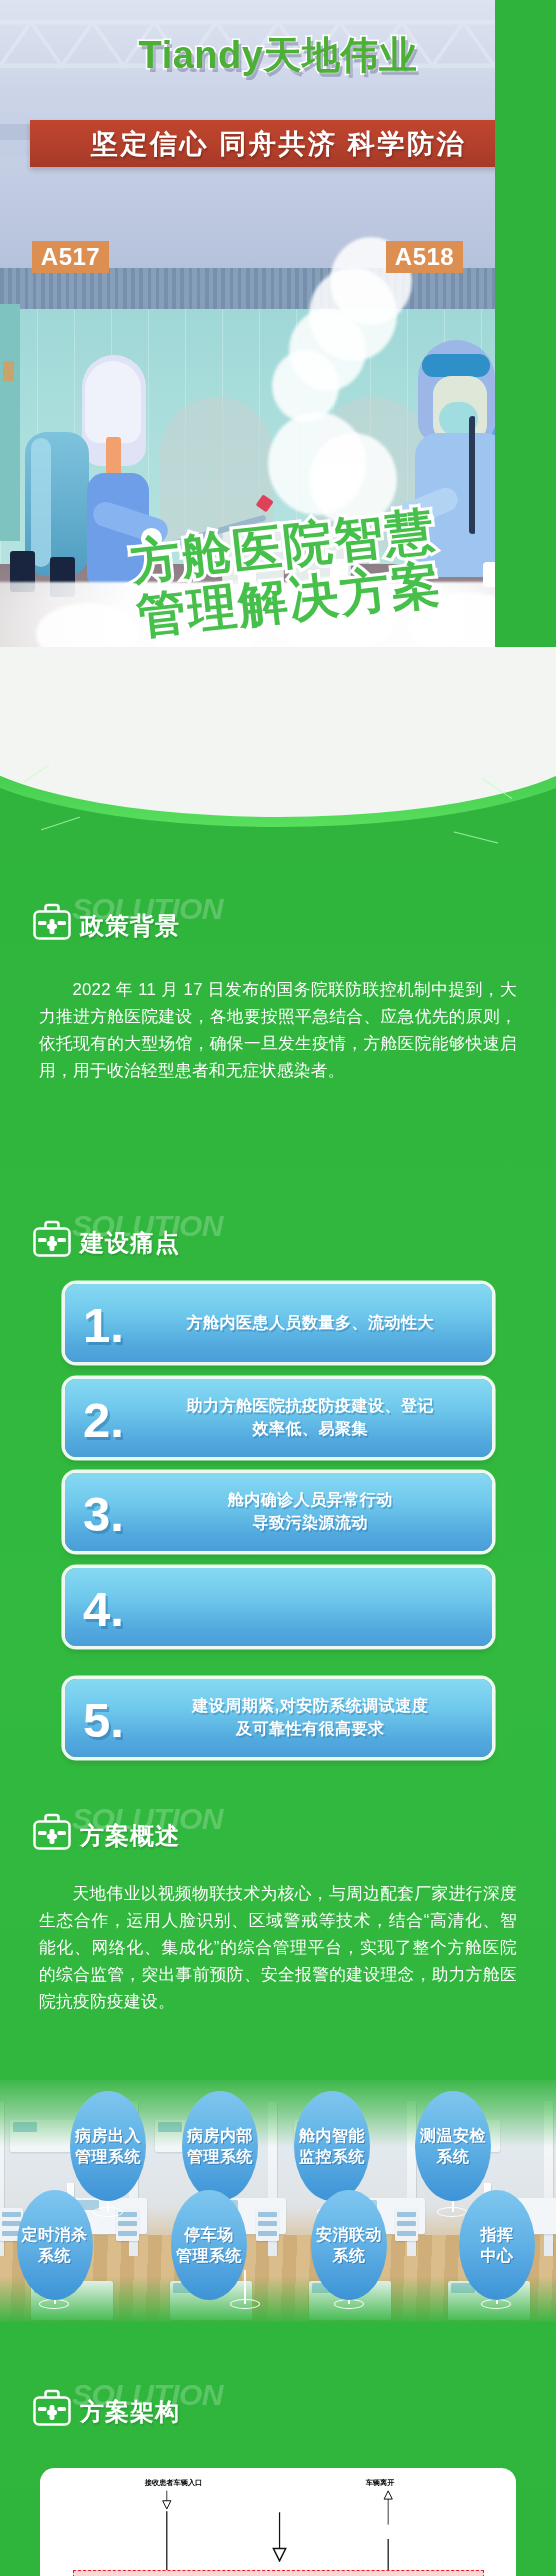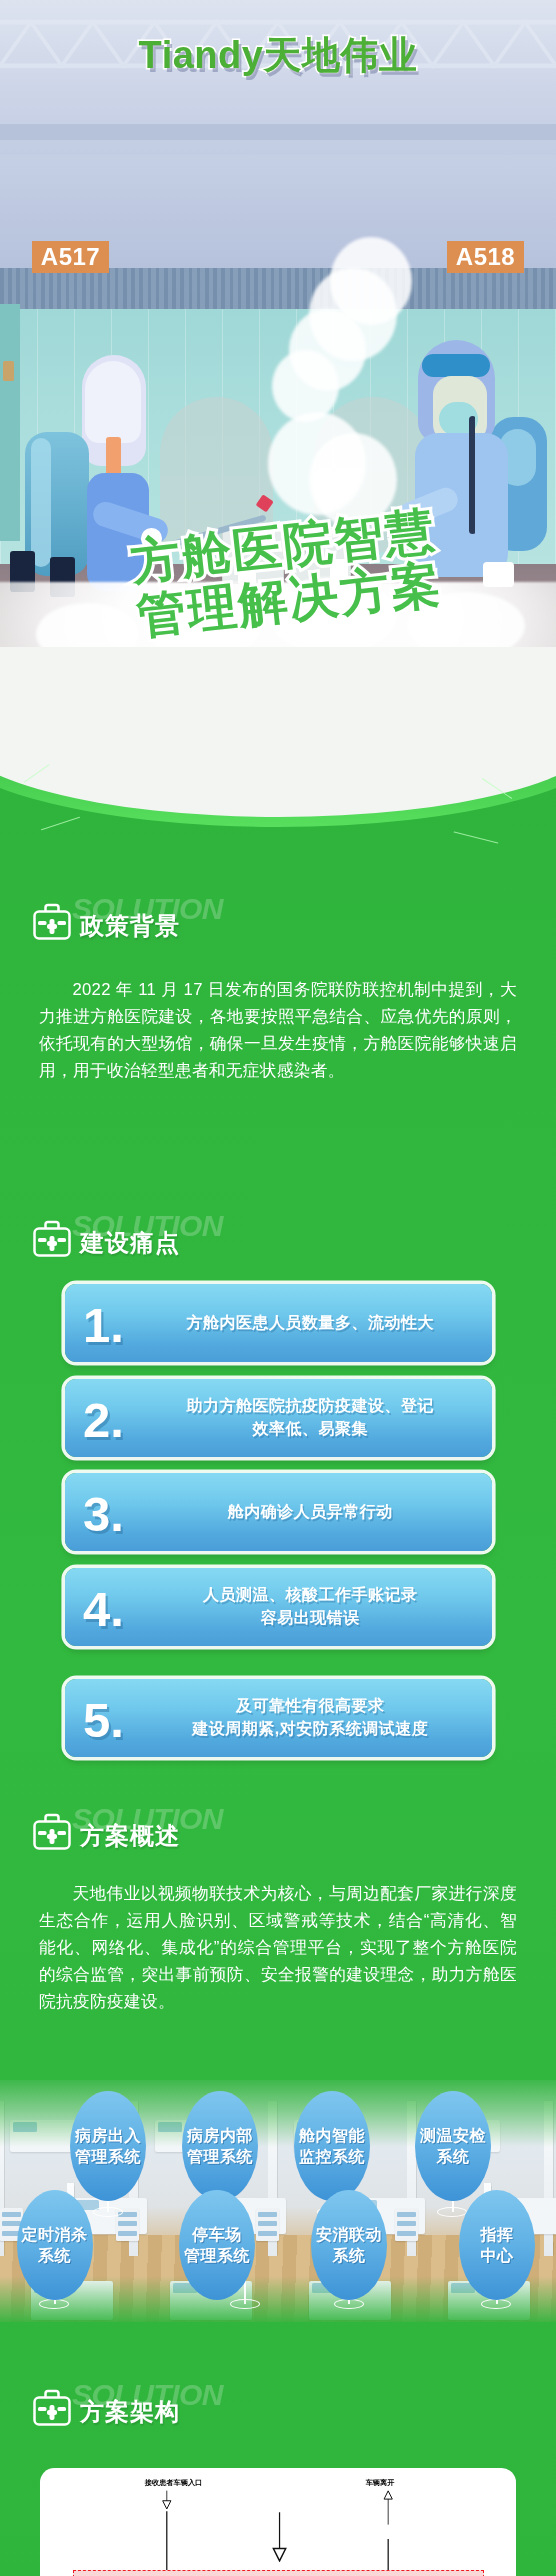--- a/index.html
+++ b/index.html
@@ -3,21 +3,21 @@
 <meta charset="utf-8">
 <style>
   * { box-sizing: border-box; margin:0; padding:0; }
   html,body { background:#2fb33c; }
   body {
     width:556px; height:3014px; position:relative; overflow:hidden;
     font-family:"Liberation Sans","DejaVu Sans",sans-serif;
   }
 
   
-  .hero { position:absolute; left:0; top:0; width:556px; height:747px; overflow:hidden; }
+  .hero { position:absolute; left:0; top:0; width:495px; height:747px; overflow:hidden; }
   .hero-sky {
     position:absolute; inset:0;
     background:linear-gradient(180deg,#d5dcec 0%, #c8d2e6 18%, #b8c3dd 34%, #aab6d3 46%, #98a7c7 56%, #8e9ec0 62%, #9aa8c8 68%, #b9c6dd 76%, #cfd9ea 85%, #e4ebf4 100%);
   }
   .truss { position:absolute; left:0; top:17.5px; width:556px; height:52px; opacity:.5; }
   .ceil-band { position:absolute; left:0; top:0; width:556px; height:155px;
     background:linear-gradient(180deg,#dde3ef 0%, #ccd5e8 60%, #c2cce2 100%); }
   .ceil-band2 { position:absolute; left:0; top:124px; width:556px; height:15.5px; background:#b6c2da; }
 
   .blinds { position:absolute; left:0; top:268px; width:556px; height:67px;
@@ -221,20 +221,23 @@
   <div class="fog-lobe" style="left:268px;top:412px;width:98px;height:103px;"></div>
   <div class="fog-lobe" style="left:309px;top:433px;width:88px;height:93px;"></div>
   <div class="fogbase"></div>
   <div class="fog-lobe" style="left:36px;top:603px;width:103px;height:62px;"></div>
   <div class="fog-lobe" style="left:144px;top:592px;width:118px;height:67px;"></div>
   <div class="fog-lobe" style="left:268px;top:577px;width:129px;height:77px;"></div>
   <div class="fog-lobe" style="left:407px;top:592px;width:118px;height:67px;"></div>
 
   <div class="hero-logo">Tiandy天地伟业</div>
 
+  <div class="hero-banner">
+    <span>坚定信心 同舟共济 科学防治</span>
+  </div>
 
   <div class="room-tag left">A517</div>
   <div class="room-tag right">A518</div>
 
   <div class="hero-title">
     <div>方舱医院智慧</div>
     <div>管理解决方案</div>
   </div>
 </div>
 
@@ -283,34 +286,31 @@
   <div class="pain-num">2.</div>
   <div class="pain-text">
     <div>助力方舱医院抗疫防疫建设、登记</div>
     <div>效率低、易聚集</div>
   </div>
 </div>
 <div class="pain-card" style="top:1473px">
   <div class="pain-num">3.</div>
   <div class="pain-text">
     <div>舱内确诊人员异常行动</div>
+    <div>导致污染源流动</div>
   </div>
 </div>
 <div class="pain-card" style="top:1568px">
   <div class="pain-num">4.</div>
-  <div class="pain-text">
-    <div>人员测温、核酸工作手账记录</div>
-    <div>容易出现错误</div>
-  </div>
 </div>
 <div class="pain-card" style="top:1679px">
   <div class="pain-num">5.</div>
   <div class="pain-text">
+    <div>建设周期紧,对安防系统调试速度</div>
     <div>及可靠性有很高要求</div>
-    <div>建设周期紧,对安防系统调试速度</div>
   </div>
 </div>
 
 <div class="sec-head" style="top:1809px">
   <svg class="kit-icon" viewBox="0 0 80 80">
     <rect x="5" y="21" width="70" height="54" rx="9" fill="none" stroke="#fff" stroke-width="5"></rect>
     <path d="M27 21 V13 a5 5 0 0 1 5-5 h16 a5 5 0 0 1 5 5 v8" fill="none" stroke="#fff" stroke-width="5"></path>
     <rect x="12" y="40" width="17" height="8" rx="3" fill="#fff"></rect>
     <rect x="51" y="40" width="17" height="8" rx="3" fill="#fff"></rect>
     <rect x="35" y="36" width="10" height="30" rx="4" fill="#fff"></rect>
@@ -422,21 +422,21 @@
 </div>
 
 <div class="bub-stem" style="left:54px;top:2270px;height:34px;"></div>
 <div class="bub-ring" style="left:39px;top:2299px;"></div>
 <div class="bubble" style="left:16.5px;top:2190px;">
   <div><span>定时消杀</span><br>
        <span>系统</span></div>
 </div>
 <div class="bub-stem" style="left:244px;top:2270px;height:34px;"></div>
 <div class="bub-ring" style="left:230px;top:2299px;"></div>
-<div class="bubble" style="left:179px;top:2190px;font-family:Liberation Serif, serif;">
+<div class="bubble" style="left:171px;top:2190px;font-family:Liberation Serif, serif;">
   <div><span>停车场</span><br>
        <span>管理系统</span></div>
 </div>
 <div class="bub-stem" style="left:348px;top:2270px;height:34px;"></div>
 <div class="bub-ring" style="left:334px;top:2299px;"></div>
 <div class="bubble" style="left:311px;top:2190px;font-family:Liberation Serif, serif;">
   <div><span>安消联动</span><br>
        <span>系统</span></div>
 </div>
 <div class="bub-stem" style="left:496px;top:2270px;height:34px;"></div>

